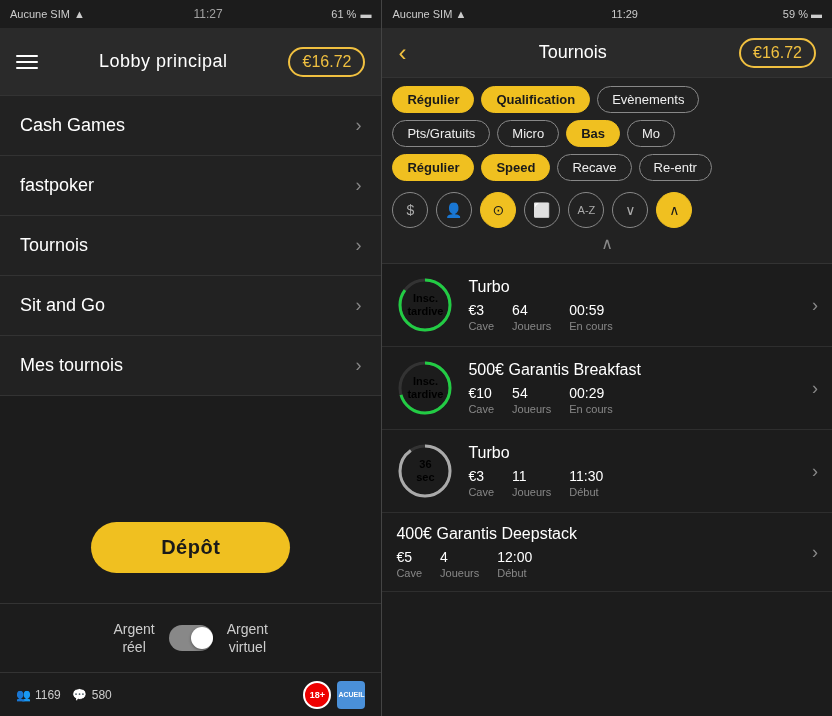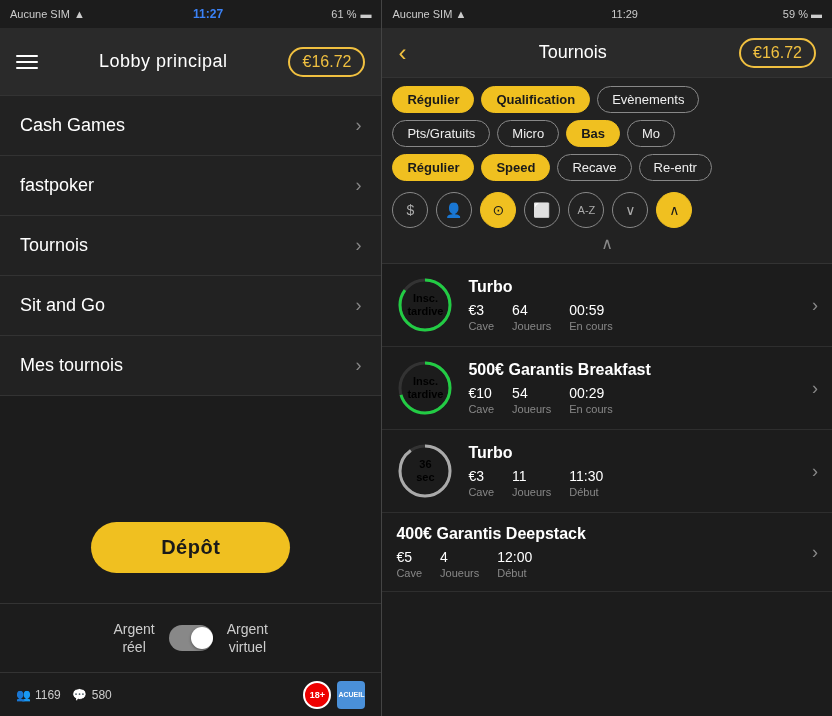--- a/index.html
+++ b/index.html
@@ -26,21 +26,21 @@
       height: 28px;
       display: flex;
       align-items: center;
       justify-content: space-between;
       padding: 0 10px;
       font-size: 11px;
       color: #ccc;
     }
 
     .status-bar-left .status-left-icons { display: flex; align-items: center; gap: 4px; }
-    .status-bar-left .status-time { font-weight: 700; font-size: 12px; color: #3b82f6; }
+    .status-bar-left .status-time { font-weight: 400; font-size: 12px; color: #a3a3a3; }
     .status-bar-left .status-right { display: flex; align-items: center; gap: 4px; font-size: 11px; color: #ccc; }
 
     .header-left {
       background: #2a2a2a;
       height: 68px;
       display: flex;
       align-items: center;
       justify-content: space-between;
       padding: 0 16px;
       border-bottom: 1px solid #333;
@@ -332,21 +332,21 @@
       line-height: 1.2;
     }
 
     .tournament-info {
       flex: 1;
     }
 
     .tournament-name {
       font-size: 16px;
       color: #fff;
-      font-weight: 700;
+      font-weight: 400;
       margin-bottom: 6px;
     }
 
     .tournament-stats {
       display: flex;
       gap: 18px;
     }
 
     .stat-col {
       display: flex;

